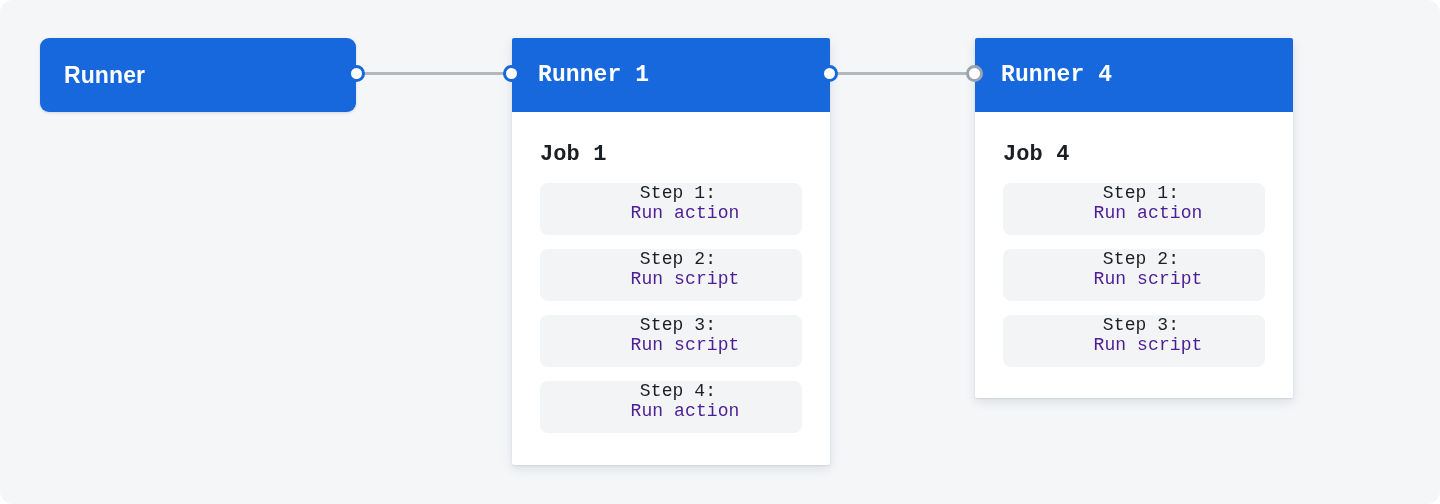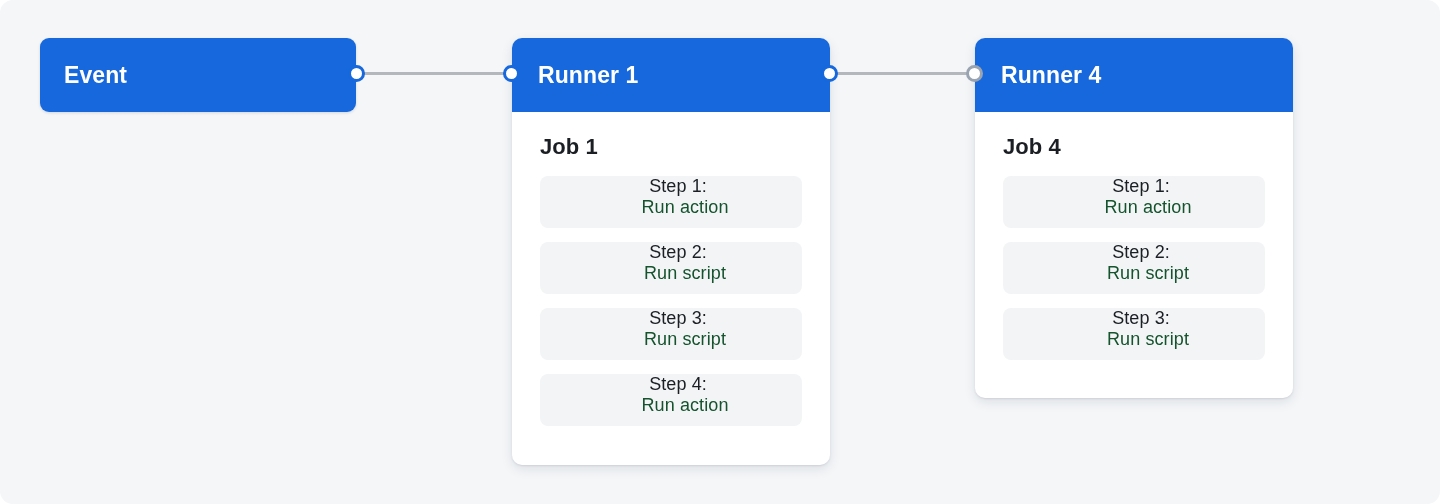--- a/index.html
+++ b/index.html
@@ -72,45 +72,46 @@
     font-size: 23px;
     font-weight: bold;
     letter-spacing: 0.1px;
     padding-left: 24px;
   }
 
   
   .runner-card {
     position: absolute;
     background: #ffffff;
-    border-radius: 10px;
+    border-radius: 2px;
     box-shadow: 0 1px 2px rgba(16,30,54,0.10),
                 0 4px 12px rgba(16,30,54,0.10);
     z-index: 3;
     overflow: hidden;
+    font-family: Liberation Mono, monospace;
   }
   #runner-card-1 { left: 512px; top: 38px; width: 318px; height: 427px; }
   #runner-card-2 { left: 975px; top: 38px; width: 318px; height: 360px; }
 
   .runner-header {
     height: 74px;
     background: #1668dc;
     display: flex;
     align-items: center;
   }
   .runner-title {
     color: #ffffff;
     font-size: 23px;
     font-weight: bold;
     letter-spacing: 0.1px;
     padding-left: 26px;
   }
 
   .runner-body {
-    padding: 0 28px;
+    padding: 8px 28px;
   }
   .job-title {
     font-size: 22px;
     font-weight: bold;
     color: #1b1f24;
     padding-top: 22px;
     padding-bottom: 6px;
     letter-spacing: 0.1px;
   }
 
@@ -128,35 +129,35 @@
     box-sizing: border-box;
     flex-direction: column;
   }
   .step-label {
     font-size: 18px;
     color: #1b1f24;
     letter-spacing: 0.1px;
   }
   .step-value {
     font-size: 18px;
-    color: #14532d;
+    color: #4c1d95;
     margin-left: 14px;
     letter-spacing: 0.1px;
   }
 </style>
 </head>
 <body>
 
 <div class="canvas">
 
   <div class="conn-line" id="conn-line-1"></div>
   <div class="conn-line" id="conn-line-2"></div>
 
   <div class="event-node">
-    <span class="event-label">Event</span>
+    <span class="event-label">Runner</span>
   </div>
 
   <div class="conn-dot" id="dot-event-out"></div>
   <div class="conn-dot" id="dot-runner1-in"></div>
   <div class="conn-dot" id="dot-runner1-out"></div>
   <div class="conn-dot on-light" id="dot-runner2-in"></div>
 
   <div class="runner-card" id="runner-card-1">
     <div class="runner-header">
       <span class="runner-title">Runner 1</span>

